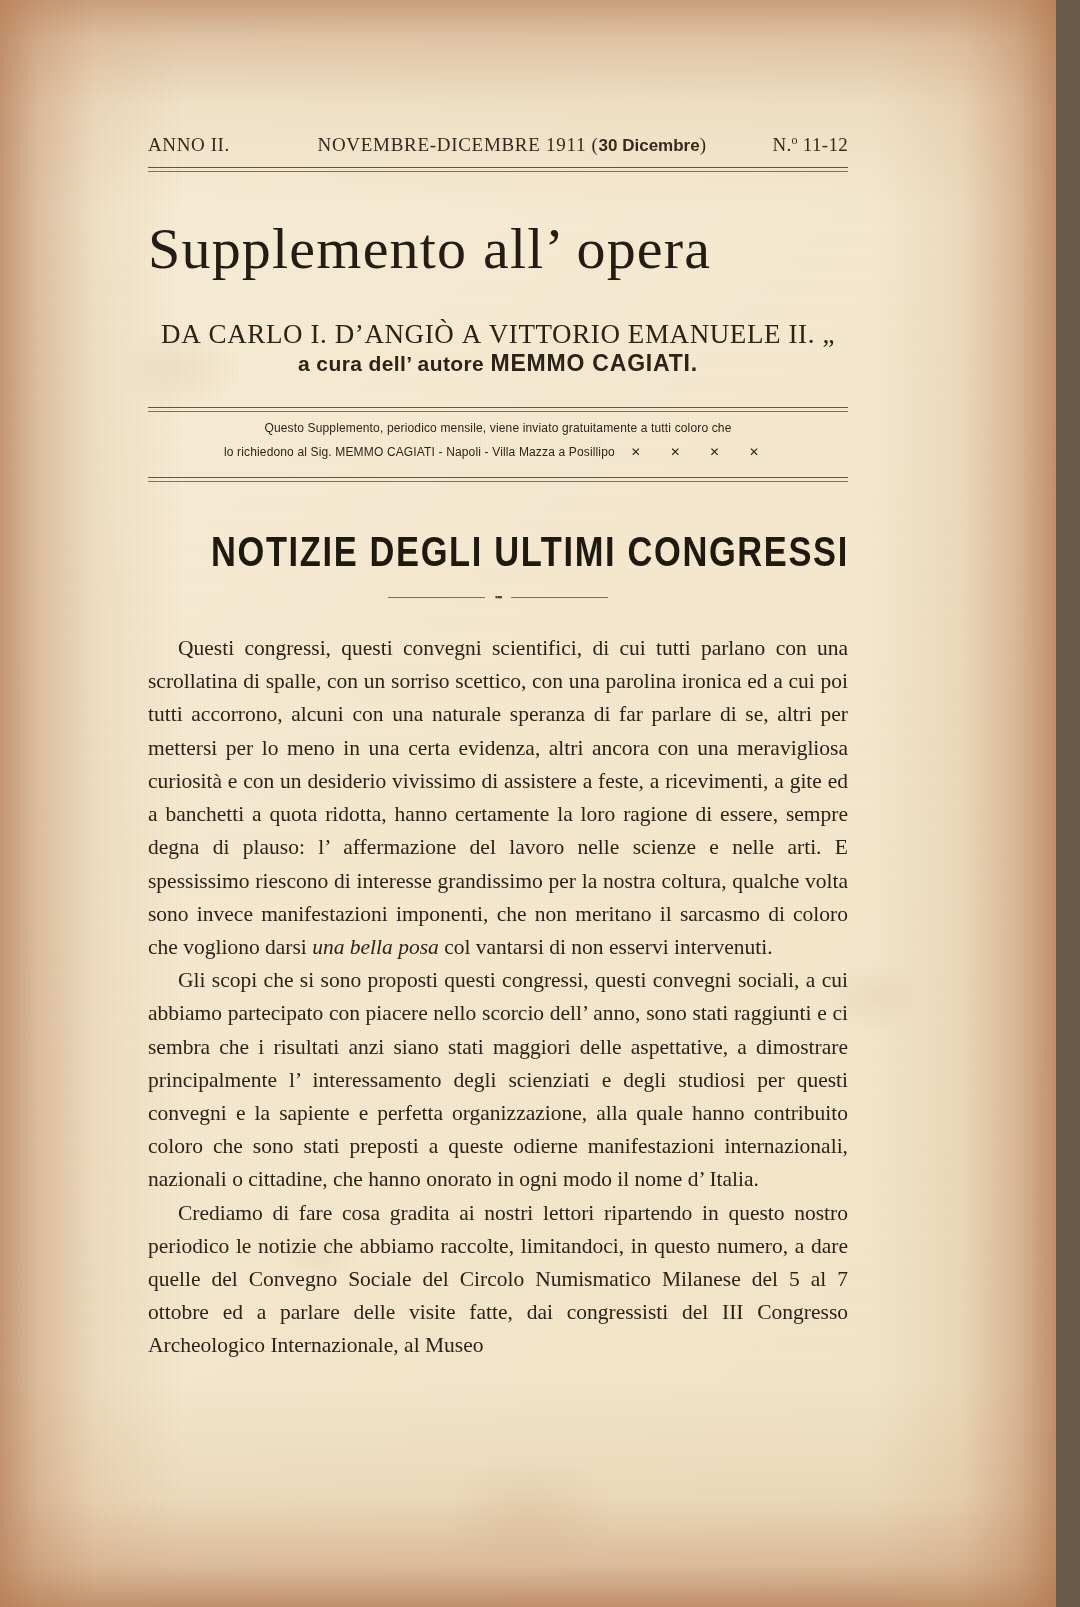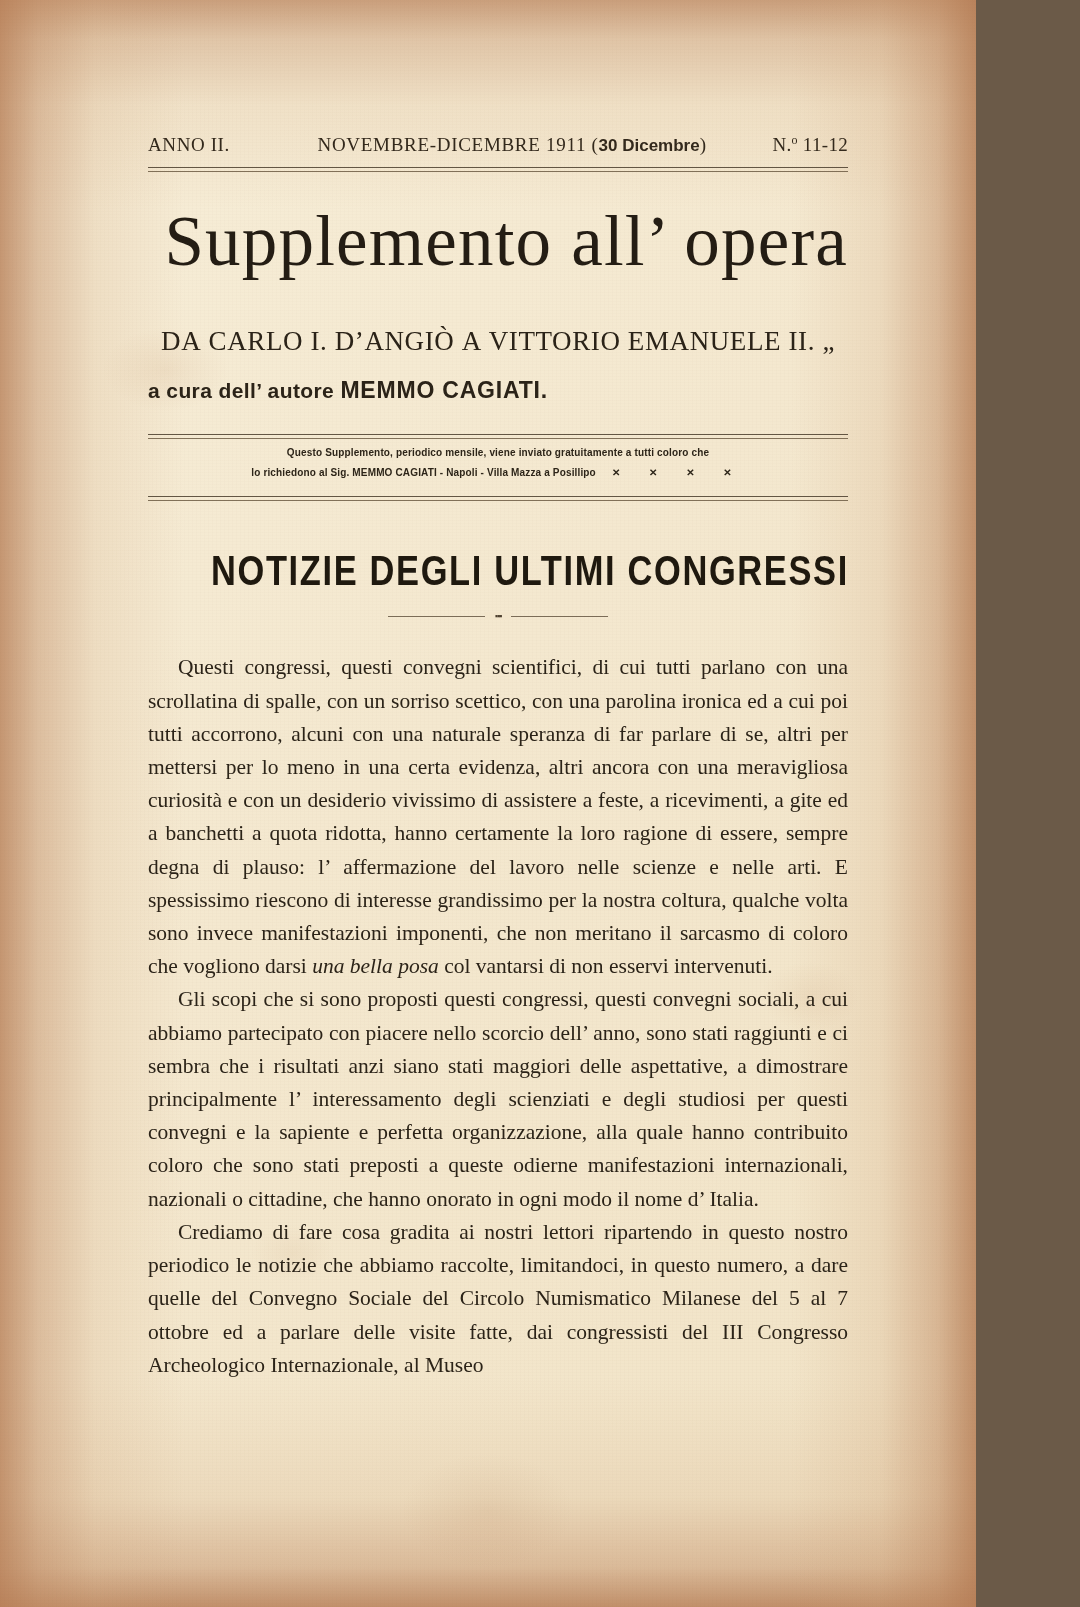--- a/index.html
+++ b/index.html
@@ -3,21 +3,21 @@
 <meta charset="utf-8">
 <style>
   html, body {
     margin: 0;
     padding: 0;
     background: #6b5a48;
   }
 
   .page {
     position: relative;
-    width: 976px;
+    width: 1056px;
     height: 1607px;
     overflow: hidden;
     background-color: #f3e6cc;
     background-image:
       
       radial-gradient(ellipse 90px 60px at 17% 23%, rgba(176,116,72,0.10), rgba(176,116,72,0) 70%),
       radial-gradient(ellipse 70px 50px at 83% 62%, rgba(176,116,72,0.09), rgba(176,116,72,0) 70%),
       radial-gradient(ellipse 120px 80px at 50% 94%, rgba(168,112,70,0.10), rgba(168,112,70,0) 72%),
       radial-gradient(ellipse 60px 40px at 30% 78%, rgba(170,110,66,0.07), rgba(170,110,66,0) 70%),
       
@@ -94,25 +94,25 @@
     height: 3px;
     opacity: 0.85;
   }
   .rule-double.thin {
     border-top-width: 1.3px;
     border-bottom-width: 0.8px;
   }
 
   
   .masthead {
-    text-align: right;
-    font-size: 71px;
+    text-align: left;
+    font-size: 58px;
     line-height: 1.05;
     letter-spacing: 1.2px;
-    margin-top: 32px;
+    margin-top: 47px;
     color: #241d14;
     font-weight: normal;
   }
   .sub-quote {
     text-align: center;
     font-family: "Liberation Sans", sans-serif;
     font-weight: bold;
     font-size: 24px;
     letter-spacing: 1.3px;
     margin-top: 17px;
@@ -120,35 +120,35 @@
   }
   .sub-reign {
     text-align: center;
     font-size: 27px;
     letter-spacing: 0.6px;
     margin-top: 15px;
     color: #2b2318;
   }
   .sub-reign .sc { font-variant: small-caps; }
   .sub-author {
+    text-align: center;
     font-family: "Liberation Sans", sans-serif;
     font-weight: bold;
     font-size: 21px;
     letter-spacing: 0.4px;
-    margin-top: 20px;
     color: #2b2318;
   }
   .sub-author .big { font-size: 23px; letter-spacing: 0.8px; }
 
   
   .notice-wrap { margin-top: 30px; }
   .notice {
     font-family: "Liberation Sans", sans-serif;
-    font-weight: bold;
-    font-size: 10px;
+    font-weight: normal;
+    font-size: 12px;
     line-height: 2.0;
     letter-spacing: 0.15px;
     color: #2d2519;
     padding: 4px 2px 2px;
     text-align: center;
   }
   .notice .l2 { display: block; }
   .notice .stars { letter-spacing: 13px; margin-left: 16px; }
 
   

